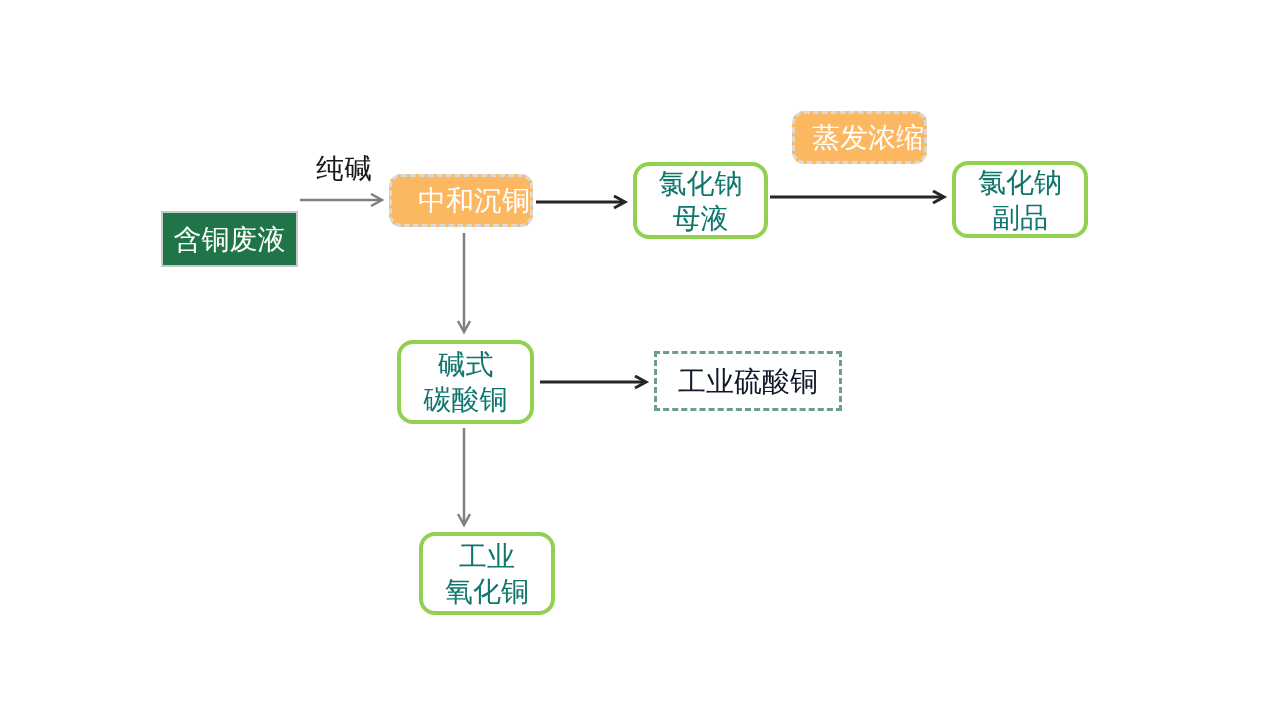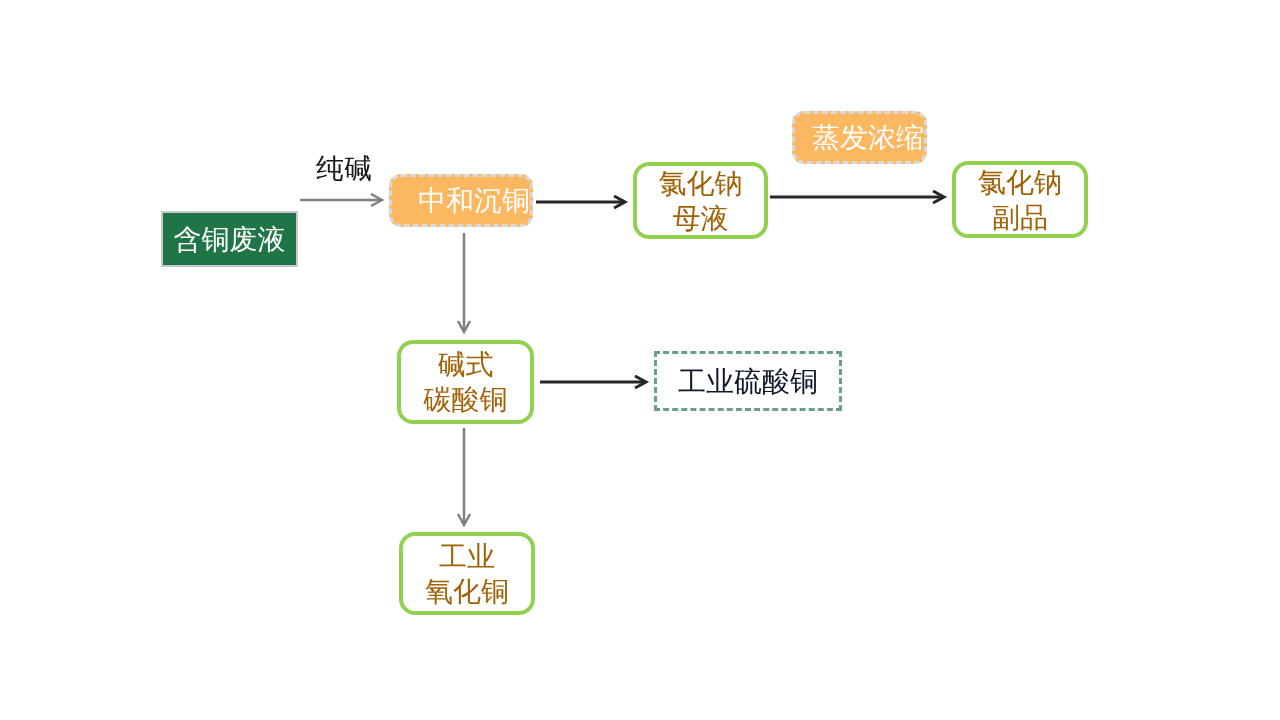--- a/index.html
+++ b/index.html
@@ -42,21 +42,21 @@
     background: #FBB860;
     border: 3px dashed #D9D9D9;
     border-radius: 12px;
     color: #ffffff;
     align-items: flex-end;
   }
   .node-green-outline {
     background: #ffffff;
     border: 4px solid #92D050;
     border-radius: 16px;
-    color: #a16207;
+    color: #0f766e;
   }
   .node-dashed-green {
     background: #ffffff;
     border: 3px dashed #6BA085;
     color: #0f172a;
   }
   .edge-label {
     position: absolute;
     font-size: 28px;
     color: #1a1a1a;
@@ -65,21 +65,21 @@
   }
   
   .pos-waste      { left: 161px; top: 172px; width: 137px; height: 56px; }
   .pos-soda       { left: 306px; top: 152px; width:  76px; height: 34px; }
   .pos-neutralize { left: 389px; top: 174px; width: 144px; height: 53px; }
   .pos-mother     { left: 633px; top: 162px; width: 135px; height: 77px; }
   .pos-evaporate  { left: 792px; top: 111px; width: 135px; height: 53px; }
   .pos-byproduct  { left: 952px; top: 161px; width: 136px; height: 77px; }
   .pos-carbonate  { left: 397px; top: 340px; width: 137px; height: 84px; }
   .pos-sulfate    { left: 654px; top: 351px; width: 188px; height: 60px; }
-  .pos-oxide      { left: 399px; top: 532px; width: 136px; height: 83px; }
+  .pos-oxide      { left: 419px; top: 532px; width: 136px; height: 83px; }
 </style>
 </head>
 <body>
 
 <div class="canvas">
 
   <svg class="arrows" width="1280" height="720" aria-hidden="true">
     <defs>
       <marker id="ah-gray" markerUnits="userSpaceOnUse" markerWidth="18" markerHeight="18" refX="12" refY="7" orient="auto">
         <path d="M2,1 L13,7 L2,13" fill="none" stroke="#7F7F7F" stroke-width="2.4"></path>

